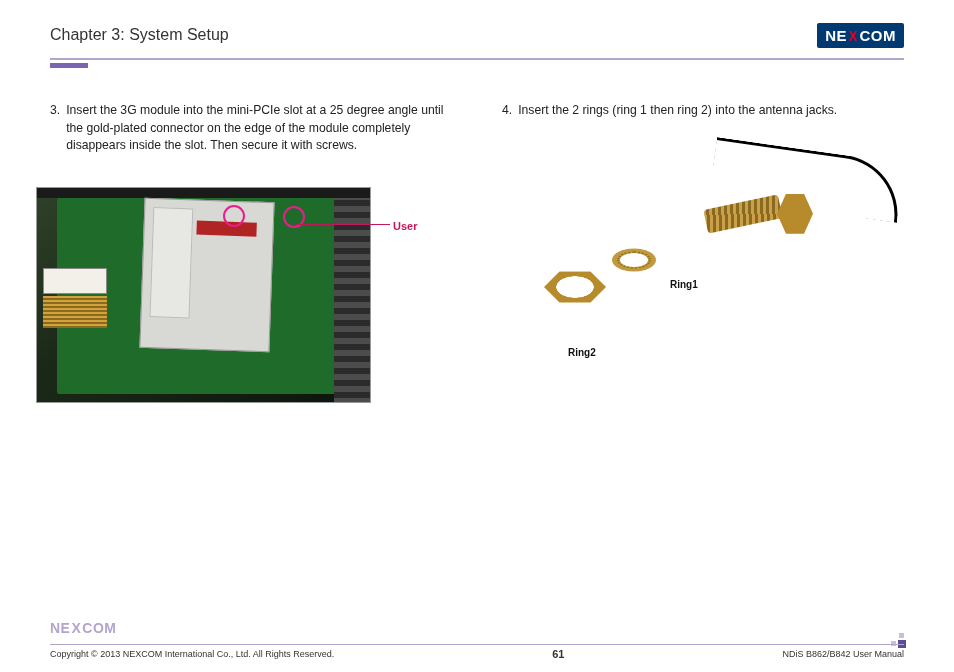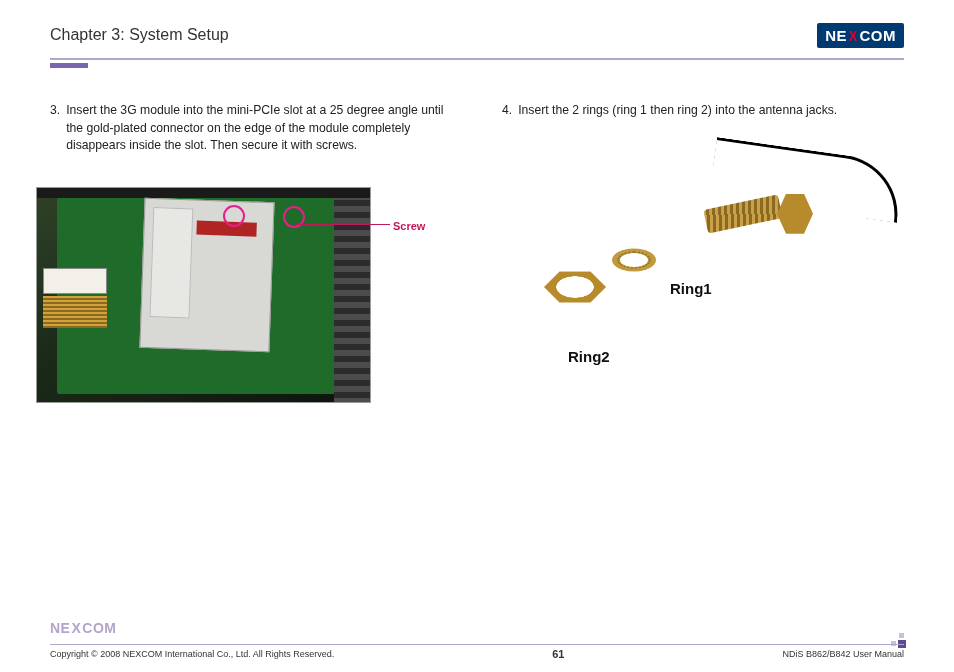--- a/index.html
+++ b/index.html
@@ -173,21 +173,21 @@
   }
   .ring2-hex {
     position: absolute; left: 52px; top: 90px;
     width: 62px; height: 54px;
     clip-path: polygon(25% 0,75% 0,100% 50%,75% 100%,25% 100%,0 50%);
     background: #b78a2b;
     transform: rotateX(55deg);
     -webkit-mask: radial-gradient(circle at 50% 50%, transparent 45%, #000 46%);
             mask: radial-gradient(circle at 50% 50%, transparent 45%, #000 46%);
   }
-  .lbl { position: absolute; font-size: 15px; font-weight: 700; color: #111; }
+  .lbl { position: absolute; font-size: 10px; font-weight: 700; color: #111; }
   .lbl1 { left: 178px; top: 108px; }
   .lbl2 { left: 76px; top: 176px; }
 
   .footer {
     position: absolute;
     left: 50px; right: 50px;
     bottom: 12px;
   }
   .footer-rule { height: 1.5px; background: #b3a5cc; margin-bottom: 3px; position: relative; }
   .footer-nexcom {
@@ -253,21 +253,21 @@
           <div class="connector"></div>
           <div class="conn-pins"></div>
           <div class="module">
             <div class="strip"></div>
             <div class="redbit"></div>
           </div>
           <div class="screw-c sc1"></div>
           <div class="screw-c sc2"></div>
         </div>
         <div class="screw-line"></div>
-        <div class="screw-label">Screw</div>
+        <div class="screw-label">User</div>
       </div>
     </div>
 
     <div class="col">
       <div class="step">
         <div class="step-num">4.</div>
         <div>Insert the 2 rings (ring 1 then ring 2) into the antenna jacks.</div>
       </div>
 
       <div class="figure-right">
@@ -291,19 +291,19 @@
       <span class="x">X</span>
       <span>COM</span>
     </div>
     <div class="footer-dots">
       <div class="dot d1"></div>
       <div class="dot d2"></div>
       <div class="dot d3"></div>
     </div>
     <div class="footer-rule"></div>
     <div class="footer-row">
-      <span>Copyright © 2008 NEXCOM International Co., Ltd. All Rights Reserved.</span>
+      <span>Copyright © 2013 NEXCOM International Co., Ltd. All Rights Reserved.</span>
       <span class="pagenum">61</span>
       <span>NDiS B862/B842 User Manual</span>
     </div>
   </div>
 
 </div>
 
 </body></html>

